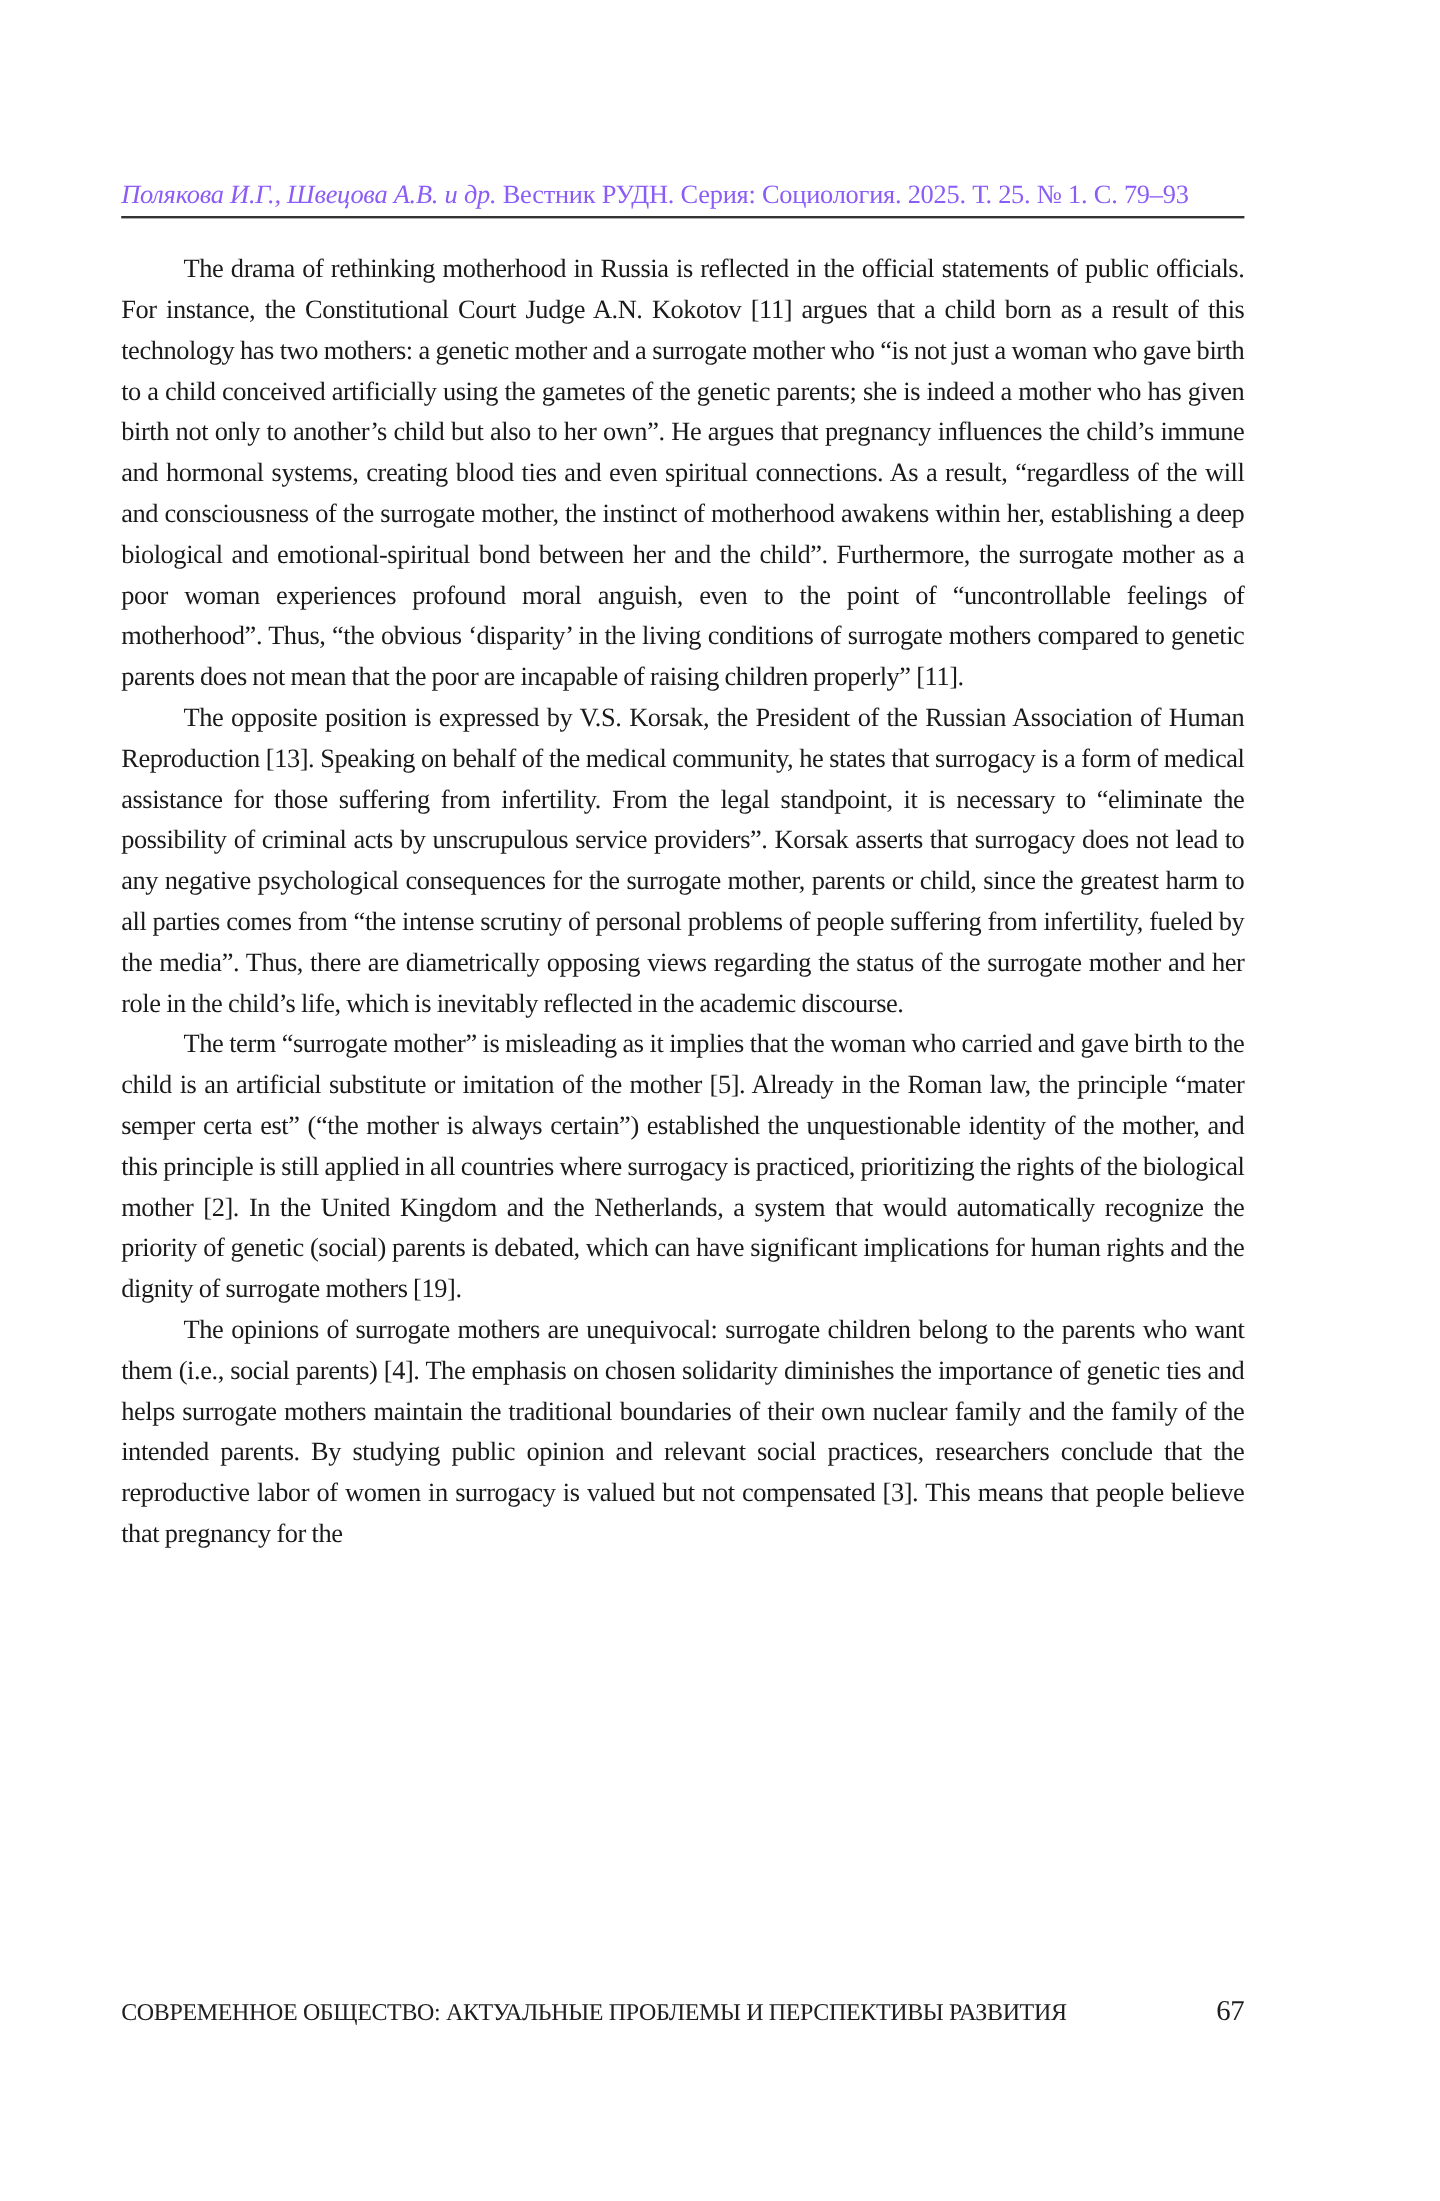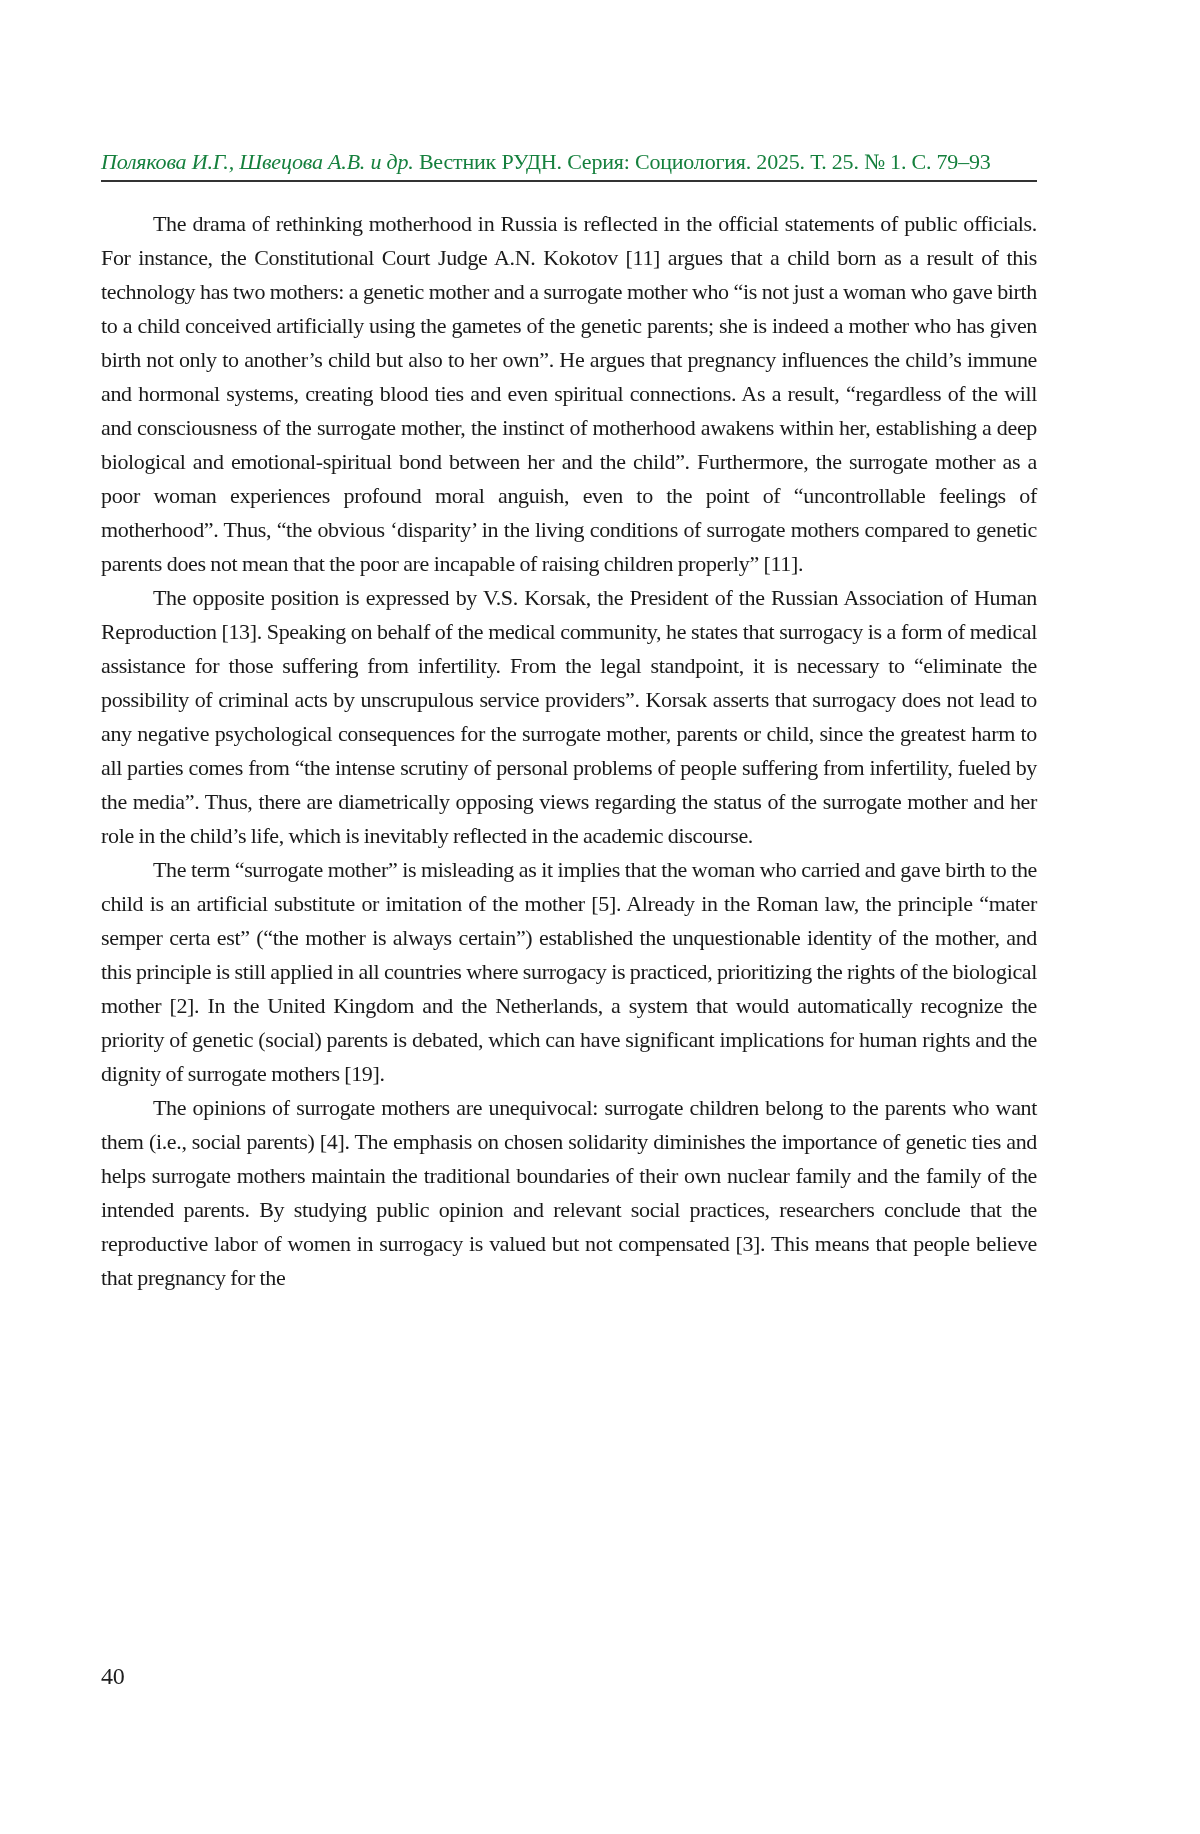--- a/index.html
+++ b/index.html
@@ -5,21 +5,21 @@
   html, body { margin: 0; padding: 0; background: #ffffff; }
   body { width: 1200px; height: 1834px; position: relative; overflow: hidden; }
   .page {
     position: absolute; left: 0; top: 0; width: 1200px; height: 1834px;
     background: #ffffff; color: #1a1a1a;
     font-family: "Liberation Serif", "DejaVu Serif", serif;
   }
   .running-head {
     position: absolute; left: 101px; top: 148px; width: 936px;
     font-size: 22px; line-height: 28px; white-space: nowrap;
-    text-align: left; color: #15803d; letter-spacing: -0.2px;
+    text-align: left; color: #8b5cf6; letter-spacing: -0.2px;
   }
   .running-head .authors { font-style: italic; }
   .head-rule {
     position: absolute; left: 101px; top: 180px; width: 936px; height: 2px;
     background: #333333;
   }
   .body-text {
     position: absolute; left: 101px; top: 207px; width: 936px;
     font-size: 22px; line-height: 34px; text-align: justify;
     hyphens: none; letter-spacing: -0.35px; word-spacing: -0.5px;
@@ -43,15 +43,16 @@
   <div class="head-rule"></div>
 
   <div class="body-text">
     <p>The drama of rethinking motherhood in Russia is reflected in the official statements of public officials. For instance, the Constitutional Court Judge A.N. Kokotov [11] argues that a child born as a result of this technology has two mothers: a genetic mother and a surrogate mother who “is not just a woman who gave birth to a child conceived artificially using the gametes of the genetic parents; she is indeed a mother who has given birth not only to another’s child but also to her own”. He argues that pregnancy influences the child’s immune and hormonal systems, creating blood ties and even spiritual connections. As a result, “regardless of the will and consciousness of the surrogate mother, the instinct of motherhood awakens within her, establishing a deep biological and emotional-spiritual bond between her and the child”. Furthermore, the surrogate mother as a poor woman experiences profound moral anguish, even to the point of “uncontrollable feelings of motherhood”. Thus, “the obvious ‘disparity’ in the living conditions of surrogate mothers compared to genetic parents does not mean that the poor are incapable of raising children properly” [11].</p>
     <p>The opposite position is expressed by V.S. Korsak, the President of the Russian Association of Human Reproduction [13]. Speaking on behalf of the medical community, he states that surrogacy is a form of medical assistance for those suffering from infertility. From the legal standpoint, it is necessary to “eliminate the possibility of criminal acts by unscrupulous service providers”. Korsak asserts that surrogacy does not lead to any negative psychological consequences for the surrogate mother, parents or child, since the greatest harm to all parties comes from “the intense scrutiny of personal problems of people suffering from infertility, fueled by the media”. Thus, there are diametrically opposing views regarding the status of the surrogate mother and her role in the child’s life, which is inevitably reflected in the academic discourse.</p>
     <p>The term “surrogate mother” is misleading as it implies that the woman who carried and gave birth to the child is an artificial substitute or imitation of the mother [5]. Already in the Roman law, the principle “mater semper certa est” (“the mother is always certain”) established the unquestionable identity of the mother, and this principle is still applied in all countries where surrogacy is practiced, prioritizing the rights of the biological mother [2]. In the United Kingdom and the Netherlands, a system that would automatically recognize the priority of genetic (social) parents is debated, which can have significant implications for human rights and the dignity of surrogate mothers [19].</p>
     <p>The opinions of surrogate mothers are unequivocal: surrogate children belong to the parents who want them (i.e., social parents) [4]. The emphasis on chosen solidarity diminishes the importance of genetic ties and helps surrogate mothers maintain the traditional boundaries of their own nuclear family and the family of the intended parents. By studying public opinion and relevant social practices, researchers conclude that the reproductive labor of women in surrogacy is valued but not compensated [3]. This means that people believe that pregnancy for the</p>
   </div>
 
   <div class="running-foot">
-    <span class="page-number">40</span>
+    <span>СОВРЕМЕННОЕ ОБЩЕСТВО: АКТУАЛЬНЫЕ ПРОБЛЕМЫ И ПЕРСПЕКТИВЫ РАЗВИТИЯ</span>
+    <span class="page-number">67</span>
   </div>
 </div>
 
 </body></html>

